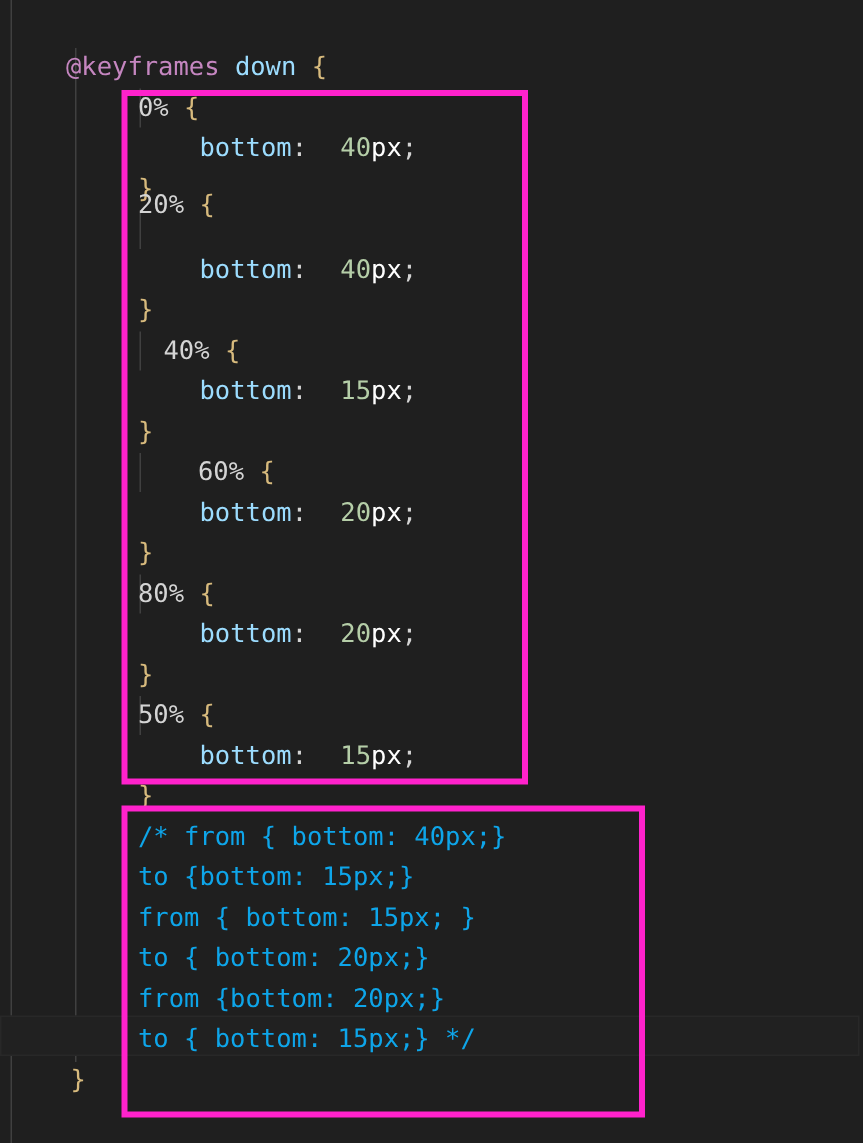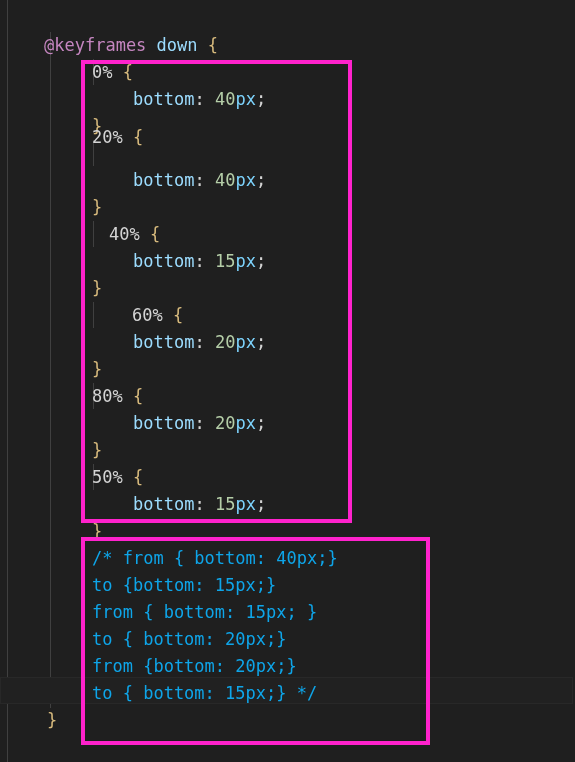--- a/index.html
+++ b/index.html
@@ -58,22 +58,22 @@
     pointer-events: none;
   }
 
   
   .tk-atrule   { color: #c586c0; }
   .tk-name     { color: #9cdcfe; }
   .tk-brace    { color: #d7ba7d; }
   .tk-selector { color: #d4d4d4; }
   .tk-prop     { color: #9cdcfe; }
   .tk-punct    { color: #d4d4d4; }
-  .tk-num      { color: #b5cea8; }
-  .tk-unit     { color: #7dd3fc; }
+  .tk-num      { color: #b5cea8; margin-left: 12px; }
+  .tk-unit     { color: #ffffff; }
   .tk-comment  { color: #0ea5e9; }
 
   
   .annot-box {
     position: absolute;
     border: 4px solid #ff22cc;
     box-sizing: border-box;
     pointer-events: none;
   }
 </style>

